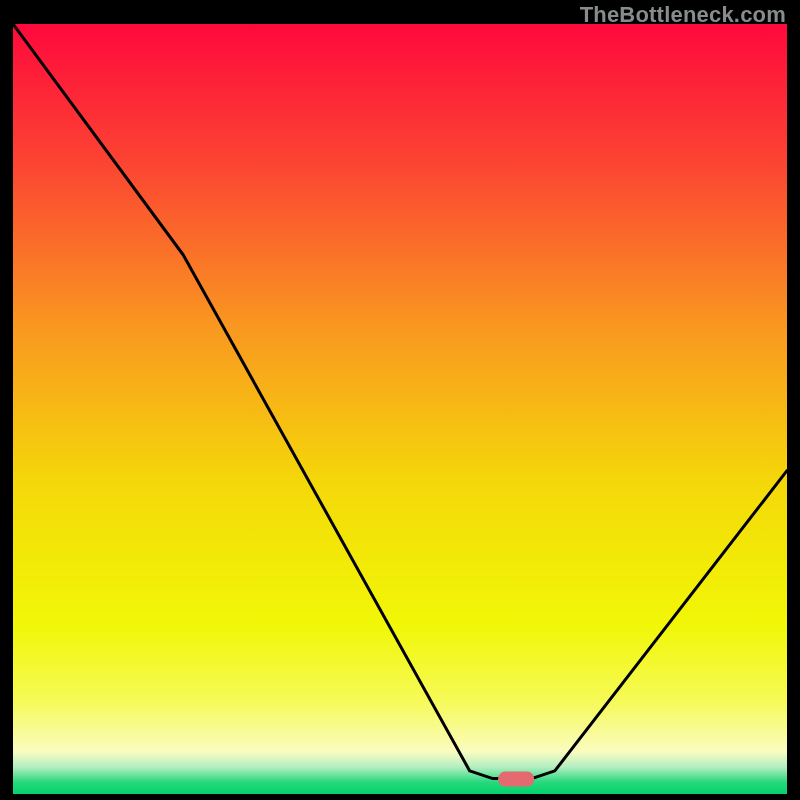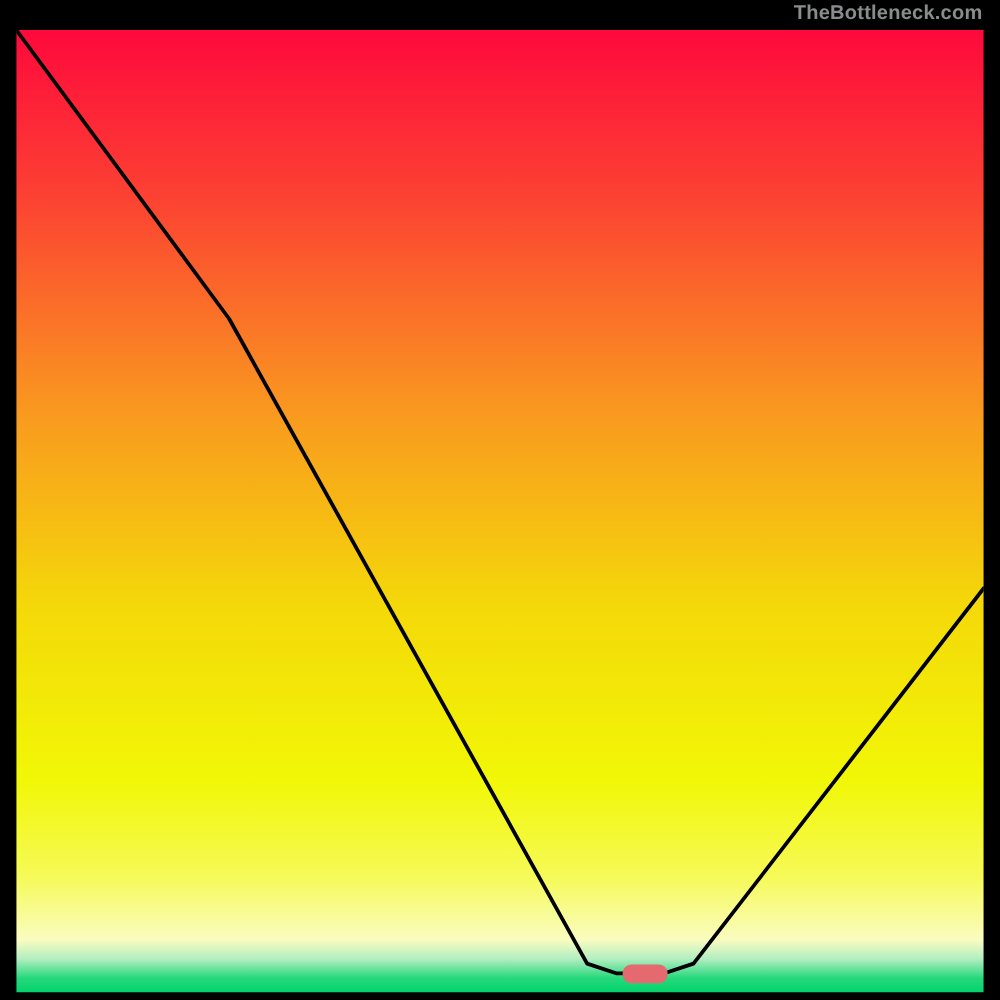--- a/index.html
+++ b/index.html
@@ -16,21 +16,21 @@
     top: 24px;
     width: 774px;
     height: 770px;
     background: #000;
   }
   .watermark {
     position: absolute;
     top: 2px;
     right: 14px;
     font-family: Arial, Helvetica, sans-serif;
-    font-size: 16px;
+    font-size: 22px;
     font-weight: 600;
     color: #888c8c;
     letter-spacing: 0.2px;
   }
   svg {
     display: block;
   }
 </style>
 </head>
 <body>

